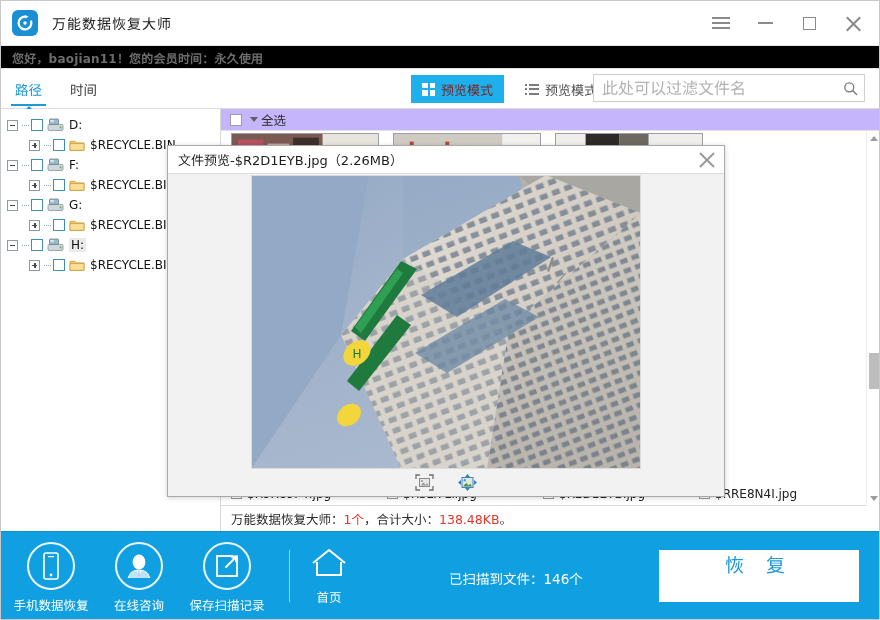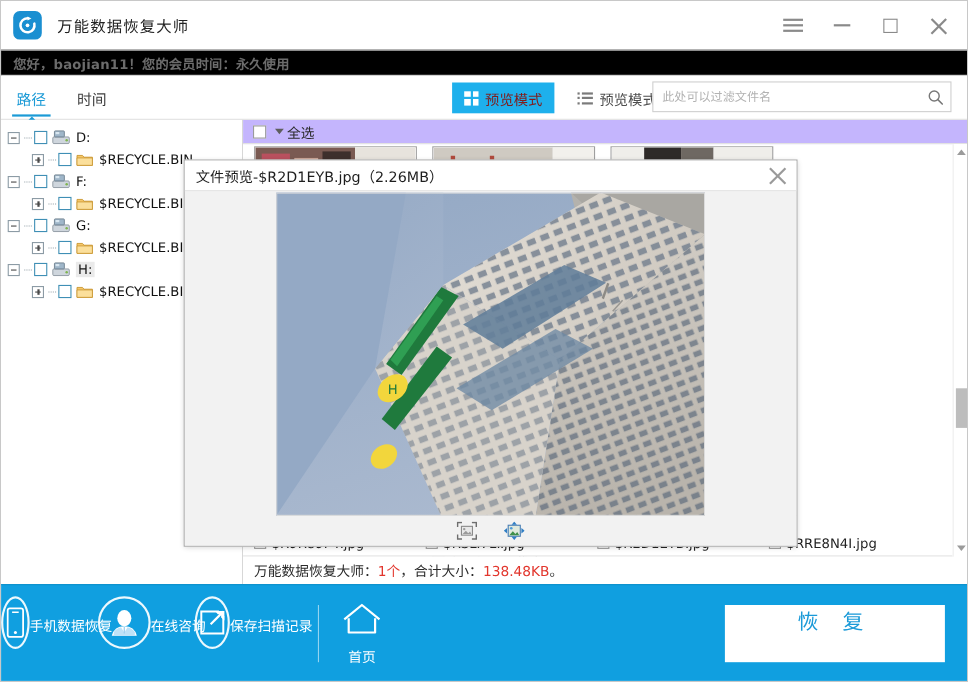--- a/index.html
+++ b/index.html
@@ -124,21 +124,21 @@
   .list-ic i.d { left: 0; width: 2px; }
   .list-ic i.l { left: 4px; width: 10px; }
   .list-ic .r0 { top: 0; } .list-ic .r1 { top: 4.5px; } .list-ic .r2 { top: 9px; }
   .search {
     position: absolute; left: 592px; top: 5px; width: 272px; height: 28px;
     border: 1px solid #cfcfcf; background: #fff;
     display: flex; align-items: center;
   }
   .search input {
     flex: 1; border: 0; outline: 0; height: 26px;
-    padding: 0 8px; font-size: 11px; color: #1d4ed8;
+    padding: 0 8px; font-size: 16px; color: #1d4ed8;
     font-family: "DejaVu Sans", "Liberation Sans", sans-serif;
     background: transparent;
   }
   .search input::placeholder { color: #b2b2b2; }
   .search .mag { width: 28px; display:flex; align-items:center; justify-content:center; cursor: pointer; }
 
   
   .content {
     position: absolute; left: 0; top: 108px; width: 880px; height: 422px;
     background: #ffffff;
@@ -292,21 +292,21 @@
   .tool-ic { width: 19px; height: 17px; cursor: pointer; }
 
   
   .bottombar {
     position: absolute; left: 0; bottom: 0; width: 880px; height: 88px;
     background: #109fe0;
     border-top: 1px solid #0d8fcb;
   }
   .bb-item {
     position: absolute; top: 10px; width: 100px;
-    display: flex; flex-direction: row; align-items: center; cursor: pointer;
+    display: flex; flex-direction: column; align-items: center; cursor: pointer;
   }
   .bb-circle {
     width: 48px; height: 48px; border-radius: 50%;
     border: 2px solid rgba(255,255,255,.92);
     display: flex; align-items: center; justify-content: center;
   }
   .bb-label { margin-top: 5px; font-size: 12.5px; color: #ffffff; white-space: nowrap; }
   .bb-sep {
     position: absolute; left: 288px; top: 18px; width: 1px; height: 52px;
     background: rgba(255,255,255,.55);
@@ -872,19 +872,20 @@
     <div class="bb-home">
       <span>
         <svg width="38" height="30" viewBox="0 0 38 30" aria-hidden="true">
           <path d="M3 15 L19 2 L35 15" fill="none" stroke="#ffffff" stroke-width="2" stroke-linejoin="round"></path>
           <path d="M7 14 V27 H31 V14" fill="none" stroke="#ffffff" stroke-width="2" stroke-linejoin="round"></path>
         </svg>
       </span>
       <span class="bb-label">首页</span>
     </div>
 
+    <span class="scan-count">已扫描到文件：146个</span>
 
     <div class="recover-btn">
       <span>恢 复</span>
     </div>
   </div>
 
 </div>
 
 </body></html>

